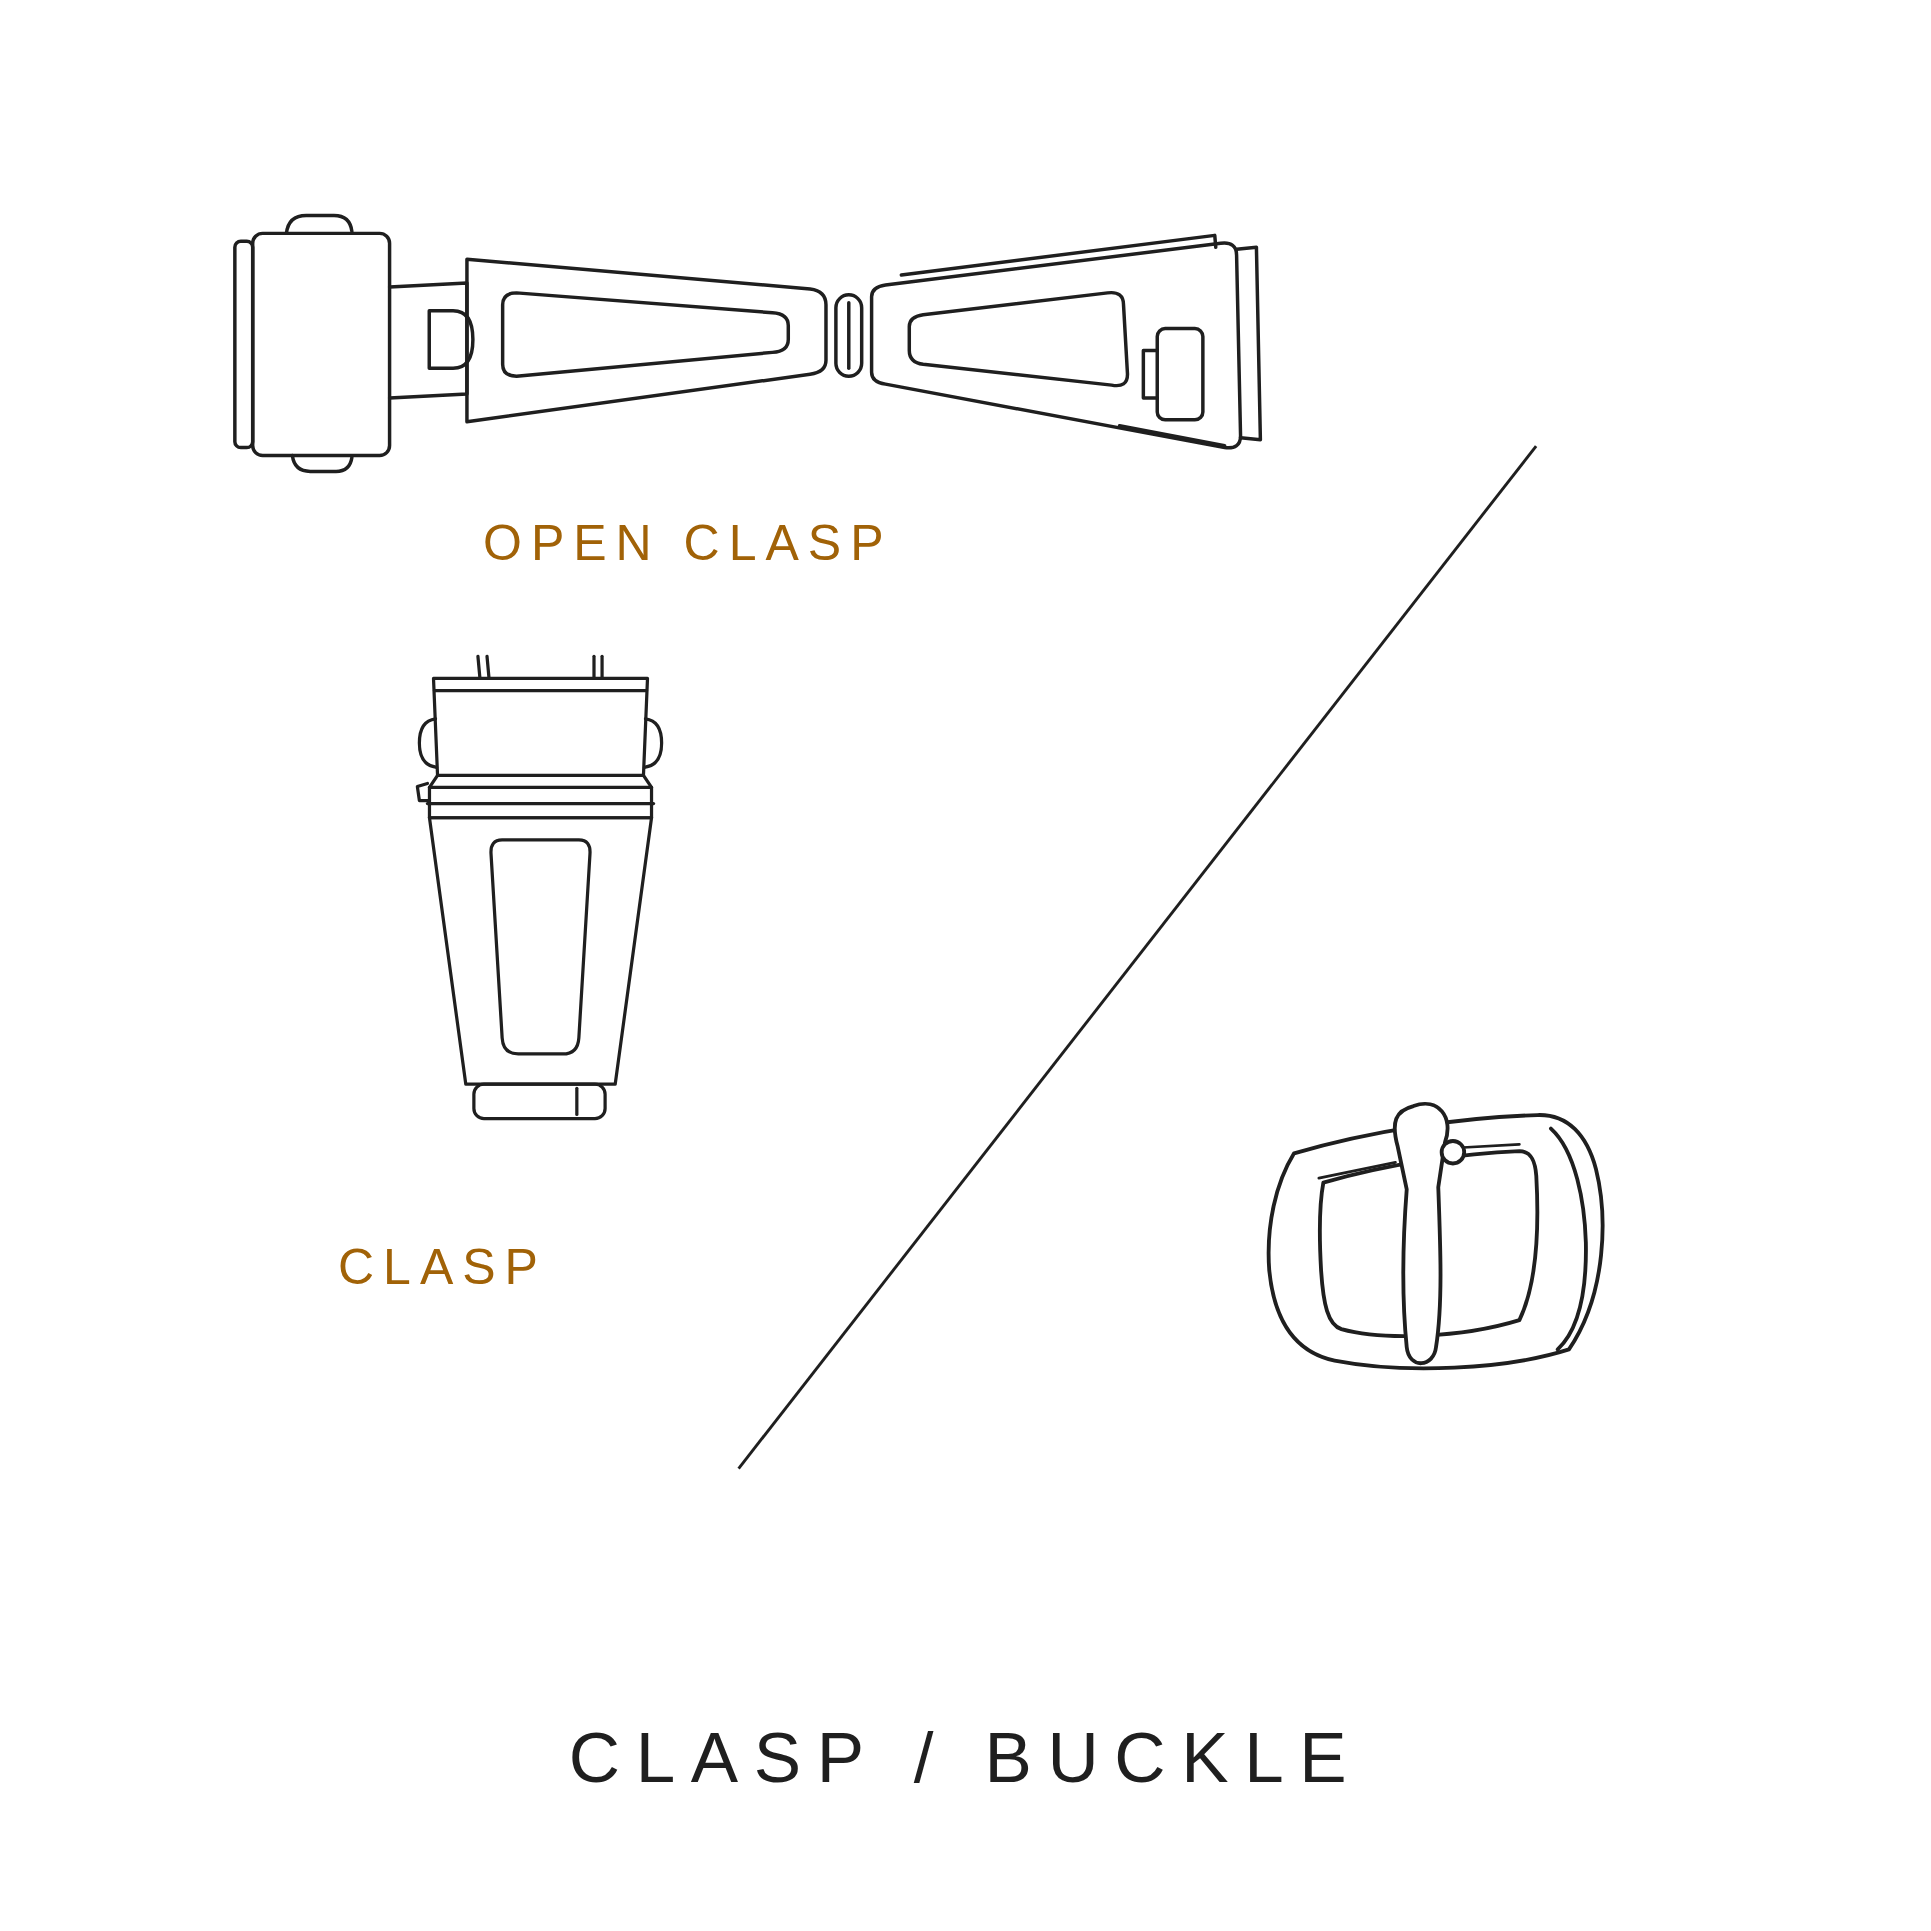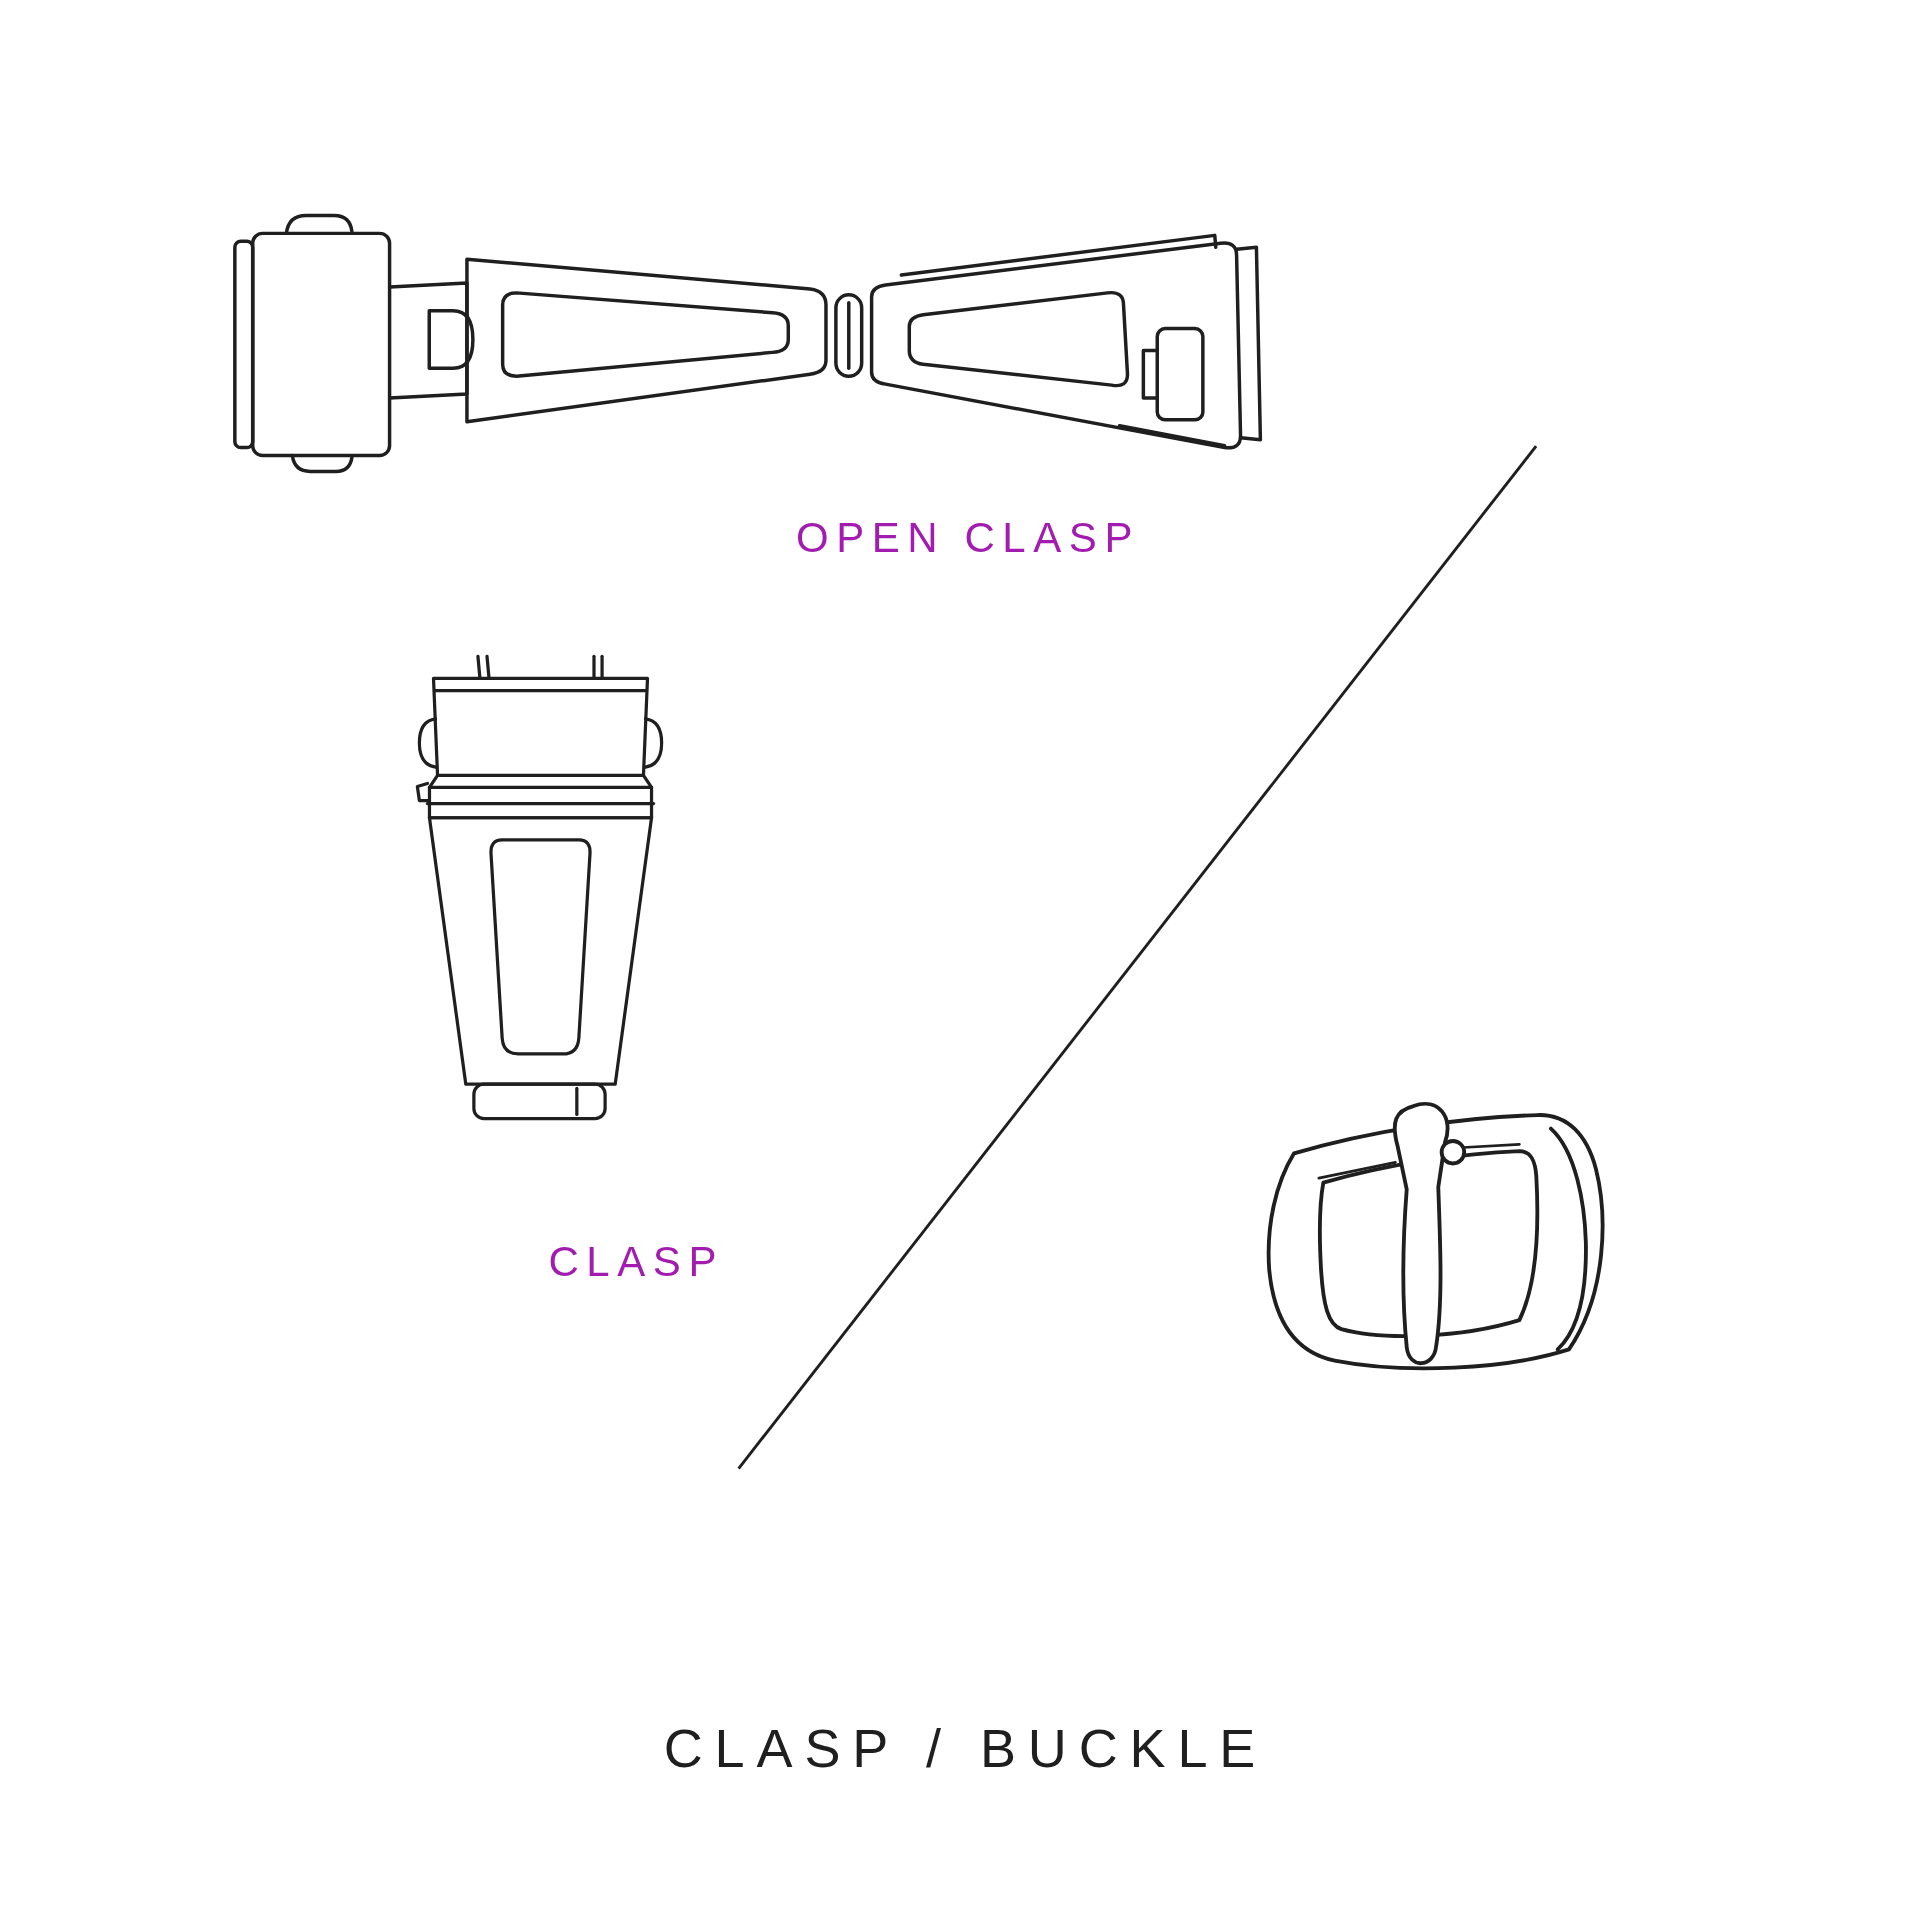--- a/index.html
+++ b/index.html
@@ -11,28 +11,28 @@
     position: relative;
     width: 1931px;
     height: 1931px;
     background: #ffffff;
     overflow: hidden;
     font-family: "Liberation Sans", sans-serif;
     color: #1a1a1a;
   }
   .abs { position: absolute; }
   .caption {
-    font-size: 42px;
+    font-size: 50px;
     font-weight: 400;
     letter-spacing: 0.18em;
-    color: #a21caf;
-    text-align: right;
+    color: #a16207;
+    text-align: left;
   }
   .title {
-    font-size: 54px;
+    font-size: 71px;
     font-weight: 400;
     letter-spacing: 0.22em;
     color: #1f1f1f;
     text-align: center;
     width: 100%;
   }
   svg { display: block; }
 </style>
 </head>
 <body>

